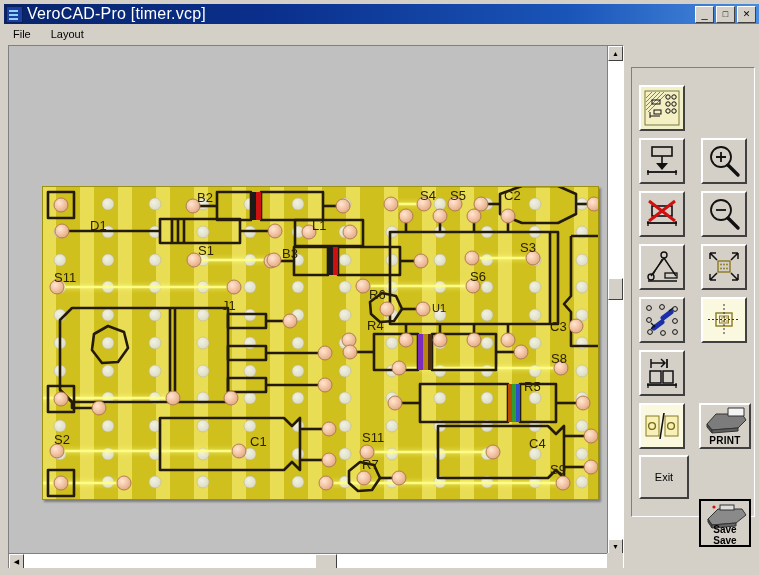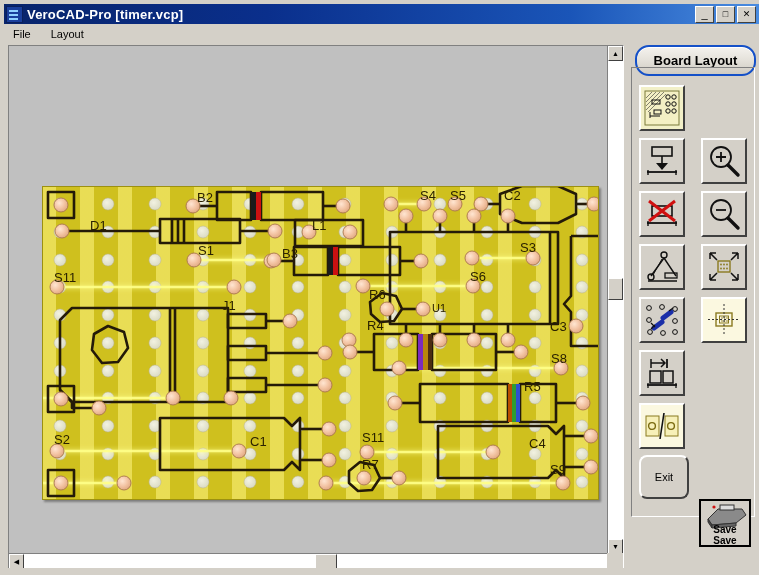--- a/index.html
+++ b/index.html
@@ -17,21 +17,21 @@
   .titlebar{
     position:absolute;left:2px;top:2px;width:755px;height:20px;
     background:linear-gradient(to right,#08246b 0%,#0a2f8c 35%,#1a55b8 75%,#4a8ce0 100%);
     display:flex;align-items:center;
   }
   .title-ico{
     width:15px;height:15px;margin-left:2px;margin-right:4px;
     background:#1a3f9c;border:1px solid #0a1f5c;position:relative;flex:none;
   }
   .title-ico:after{content:"";position:absolute;left:2px;top:3px;width:9px;height:2px;background:#8fd0ff;box-shadow:0 4px 0 #8fd0ff,0 8px 0 #8fd0ff;}
-  .title-text{color:#fff;font-weight:bold;font-size:13px;letter-spacing:0.2px;white-space:nowrap;}
+  .title-text{color:#fff;font-weight:normal;font-size:16px;letter-spacing:0.2px;white-space:nowrap;}
   .win-btns{margin-left:auto;display:flex;gap:2px;padding-right:3px;}
   .win-btn{
     width:17px;height:15px;background:#d4d0c8;
     border-top:1px solid #fff;border-left:1px solid #fff;
     border-right:1px solid #404040;border-bottom:1px solid #404040;
     position:relative;cursor:default;
   }
   .win-btn span{position:absolute;left:0;right:0;top:0;bottom:0;display:flex;align-items:center;justify-content:center;font-size:9px;color:#000;line-height:1;}
   .wb-min span{align-items:flex-end;padding-bottom:2px;font-size:11px;}
 
@@ -138,21 +138,21 @@
   }
   .savebtn .cap{
     position:absolute;left:0;right:0;bottom:-1px;text-align:center;
     font-size:10px;font-weight:bold;color:#000;line-height:11px;
   }
   .exitbtn{
     position:absolute;width:50px;height:44px;background:#d4d0c8;
     border-top:2px solid #fff;border-left:2px solid #fff;
     border-right:2px solid #404040;border-bottom:2px solid #404040;
     box-sizing:border-box;display:flex;align-items:center;justify-content:center;
-    cursor:default;font-size:11px;color:#000;border-radius:8px;
+    cursor:default;font-size:11px;color:#000;
   }
   .statusbar{position:absolute;left:2px;bottom:2px;width:755px;height:3px;background:#d4d0c8;}
 </style>
 </head>
 <body>
 
 <div class="app">
 
   <div class="titlebar">
     <div class="title-ico"></div>
@@ -559,23 +559,20 @@
       <div class="sb-btn" style="left:0;top:0;">
           <span>◀</span>
         </div>
       <div class="sb-thumb" style="left:306px;top:0;width:22px;height:15px;"></div>
     </div>
     <div class="corner-box"></div>
   </div>
 
   <div class="toolpanel">
 
-    <div class="boardlayout-btn">
-      <span>Board Layout</span>
-    </div>
 
     <div class="panel-frame"></div>
 
     <div class="tbtn" style="left:8px;top:40px;background:#f2f0c8;">
       <svg width="36" height="36" viewBox="0 0 36 36">
         <rect x="1" y="1" width="34" height="34" fill="#f4f0c4" stroke="#7a7a3a"></rect>
         <g stroke="#2a2a2a" stroke-width="0.7" opacity="0.8">
           <path d="M2 12 L12 2 M2 8 L8 2 M2 16 L16 2 M2 20 L20 2 M4 22 L22 4"></path>
         </g>
         <g fill="none" stroke="#111" stroke-width="1">
@@ -718,20 +715,29 @@
             <circle cx="17.5" cy="18" r="0.8"></circle>
             <circle cx="20" cy="18" r="0.8"></circle>
           </g>
         <g stroke="#333" stroke-width="1" stroke-dasharray="2 2">
           <path d="M17 1 L17 33"></path>
             <path d="M1 16.5 L33 16.5"></path>
         </g>
       </svg>
     </div>
 
+    <div class="printbtn" style="left:68px;top:358px;">
+      <svg width="46" height="32" viewBox="0 0 46 32" style="margin:1px auto 0;display:block;">
+        <polygon points="5,18 14,8 40,8 44,14 36,22 10,24" fill="#7c7c7c" stroke="#333"></polygon>
+        <polygon points="5,18 10,24 10,27 5,21" fill="#4a4a4a" stroke="#333"></polygon>
+        <polygon points="10,24 36,22 36,25 10,27" fill="#5f5f5f" stroke="#333"></polygon>
+        <polygon points="26,2 42,2 42,10 26,10" fill="#f4f4f4" stroke="#333"></polygon>
+      </svg>
+      <div class="cap">PRINT</div>
+    </div>
 
     <div class="savebtn" style="left:68px;top:410px;">
       <svg width="46" height="30" viewBox="0 0 46 30" style="margin:2px auto 0;display:block;">
         <polygon points="6,16 16,6 40,6 44,12 34,20 10,22" fill="#8a8a8a" stroke="#333"></polygon>
         <polygon points="6,16 10,22 10,25 6,19" fill="#4a4a4a" stroke="#333"></polygon>
         <polygon points="10,22 34,20 34,23 10,25" fill="#666" stroke="#333"></polygon>
         <rect x="18" y="2" width="14" height="5" fill="#ddd" stroke="#333"></rect>
         <circle cx="12" cy="4" r="1.6" fill="#d01010"></circle>
       </svg>
       <div class="cap"><span>Save</span><br><span>Save</span></div>

